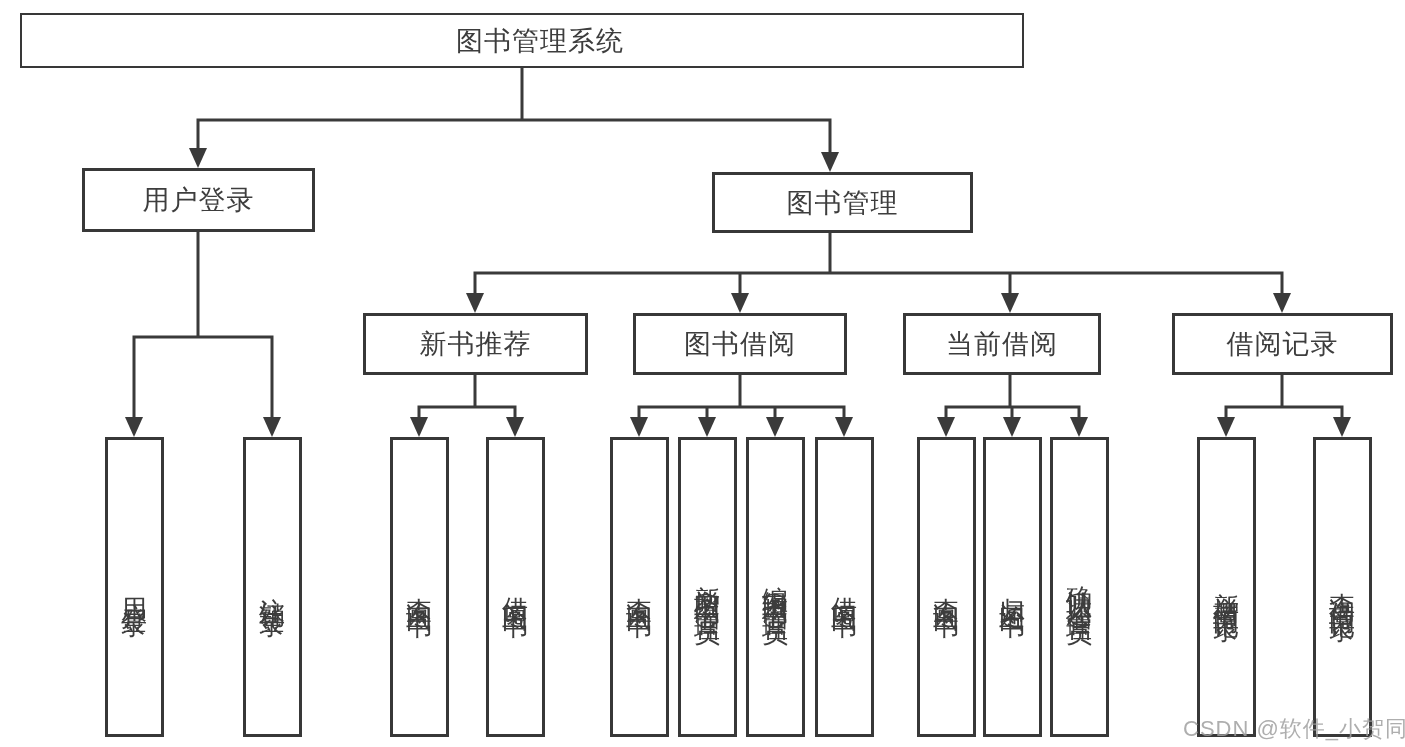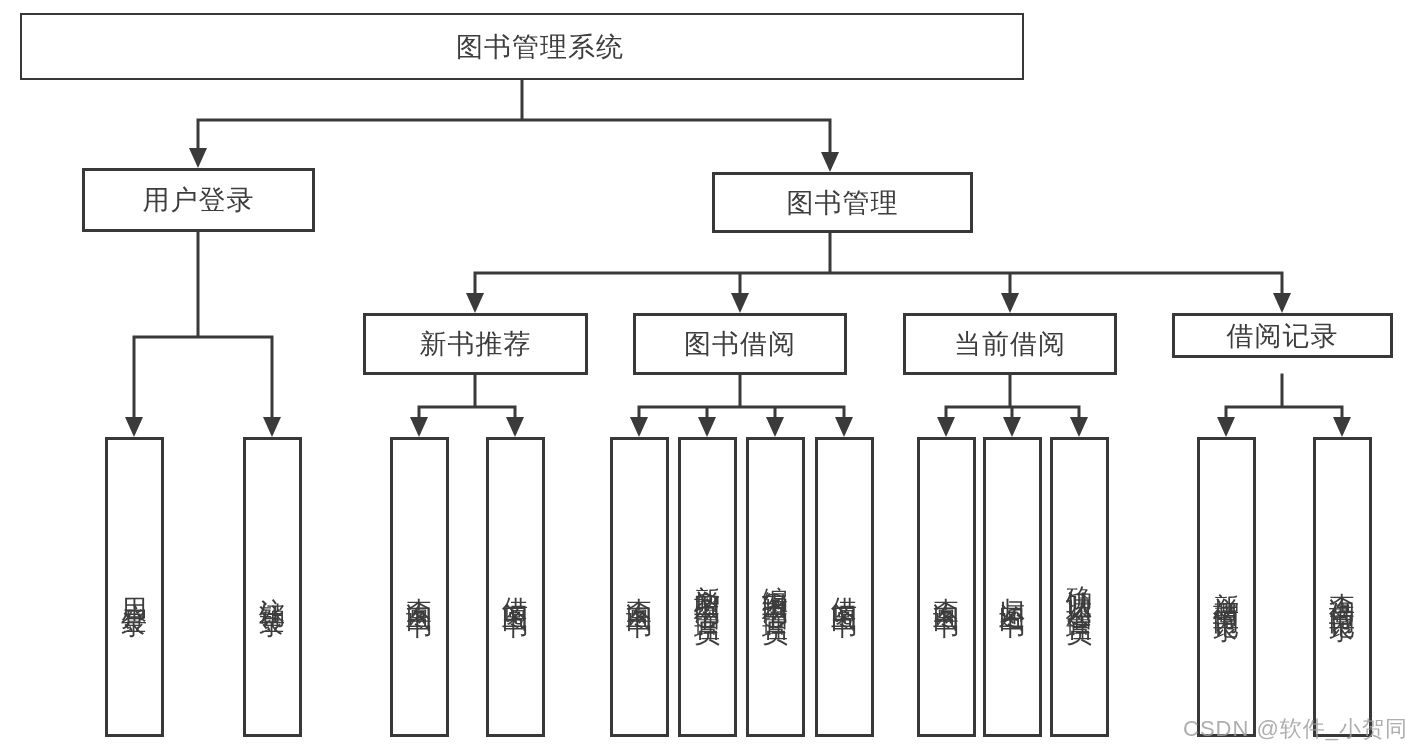--- a/index.html
+++ b/index.html
@@ -56,41 +56,41 @@
       <polygon points="766,417 784,417 775,437"></polygon>
       <polygon points="835,417 853,417 844,437"></polygon>
       <polygon points="937,417 955,417 946,437"></polygon>
       <polygon points="1003,417 1021,417 1012,437"></polygon>
       <polygon points="1070,417 1088,417 1079,437"></polygon>
       <polygon points="1217,417 1235,417 1226,437"></polygon>
       <polygon points="1333,417 1351,417 1342,437"></polygon>
     </g>
   </svg>
 
-  <div class="box lvl1" style="left:20px;top:13px;width:1004px;height:67px;padding-left:36px;">
+  <div class="box lvl1" style="left:20px;top:13px;width:1004px;height:55px;padding-left:36px;">
     <span class="hlabel">图书管理系统</span>
   </div>
 
   <div class="box" style="left:82px;top:168px;width:233px;height:64px;">
     <span class="hlabel">用户登录</span>
   </div>
   <div class="box" style="left:712px;top:172px;width:261px;height:61px;">
     <span class="hlabel">图书管理</span>
   </div>
 
   <div class="box" style="left:633px;top:313px;width:214px;height:62px;">
     <span class="hlabel">图书借阅</span>
   </div>
   <div class="box" style="left:363px;top:313px;width:225px;height:62px;">
     <span class="hlabel">新书推荐</span>
   </div>
-  <div class="box" style="left:903px;top:313px;width:214px;height:62px;">
+  <div class="box" style="left:903px;top:313px;width:198px;height:62px;">
     <span class="hlabel">当前借阅</span>
   </div>
-  <div class="box" style="left:1172px;top:313px;width:221px;height:45px;">
+  <div class="box" style="left:1172px;top:313px;width:221px;height:62px;">
     <span class="hlabel">借阅记录</span>
   </div>
 
   <div class="box vbox" style="left:105px;top:437px;width:59px;height:300px;">
     <span class="vlabel">用户登录</span>
   </div>
   <div class="box vbox" style="left:243px;top:437px;width:59px;height:300px;">
     <span class="vlabel">注销登录</span>
   </div>
 

